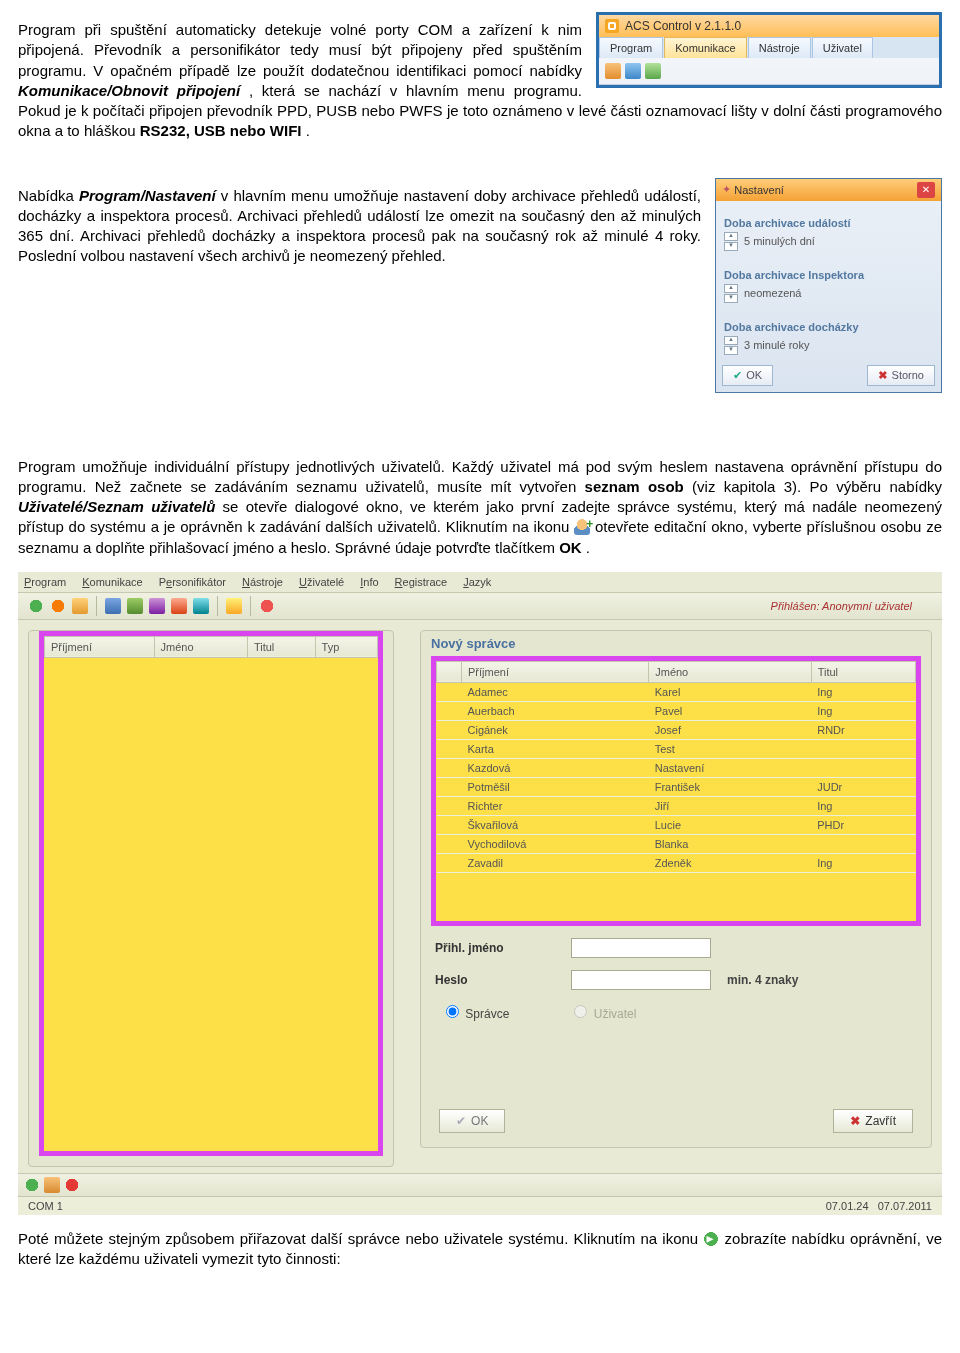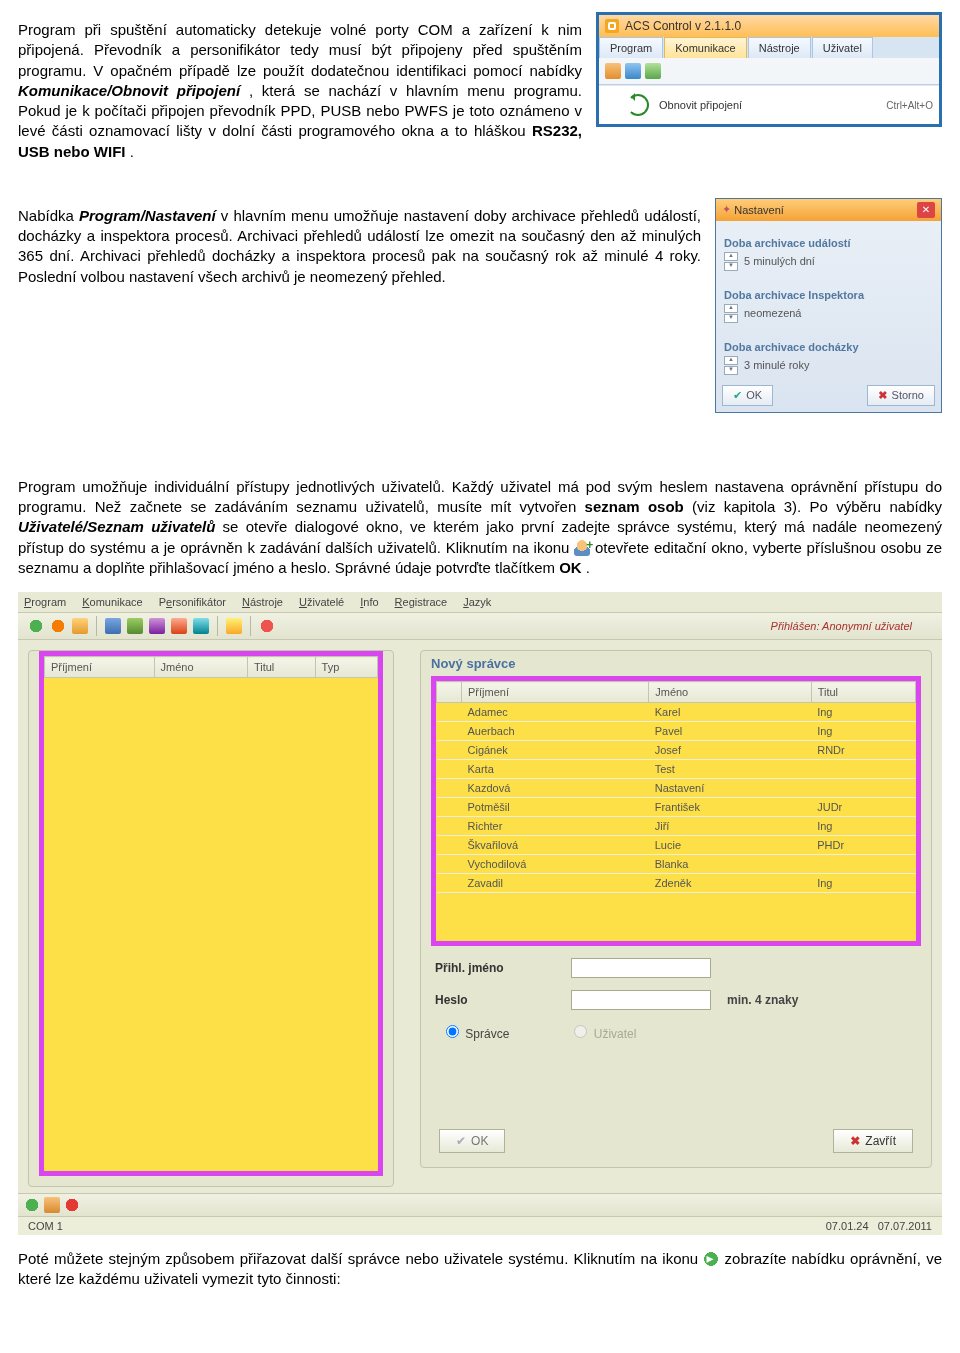--- a/index.html
+++ b/index.html
@@ -252,25 +252,20 @@
     <span>Program</span>
     <span class="sel">Komunikace</span>
     <span>Nástroje</span>
     <span>Uživatel</span>
   </div>
   <div class="win1-icons">
     <span class="mini-icon" style="background:linear-gradient(#f7c27a,#e38d2e)"></span>
     <span class="mini-icon" style="background:linear-gradient(#8fc5f0,#3c87c8)"></span>
     <span class="mini-icon" style="background:linear-gradient(#b2e29a,#5aa64a)"></span>
     <span style="flex:1"></span>
-  </div>
-  <div class="win1-drop">
-    <span class="refr-icon"></span>
-    <span>Obnovit připojení</span>
-    <span class="kbd">Ctrl+Alt+O</span>
   </div>
 </div>
 
 <p>
   <span>Program při spuštění automaticky detekuje volné porty COM a zařízení k nim připojená. Převodník a personifikátor tedy musí být připojeny před spuštěním programu. V opačném případě lze použít dodatečnou identifikaci pomocí nabídky </span>
   <b><i><span>Komunikace/Obnovit připojení</span></i></b>
   <span>, která se nachází v hlavním menu programu. Pokud je k počítači připojen převodník PPD, PUSB nebo PWFS je toto oznámeno v levé části oznamovací lišty v dolní části programového okna a to hláškou </span>
   <b><span>RS232, USB nebo WIFI</span></b>
   <span>.</span>
 </p>

